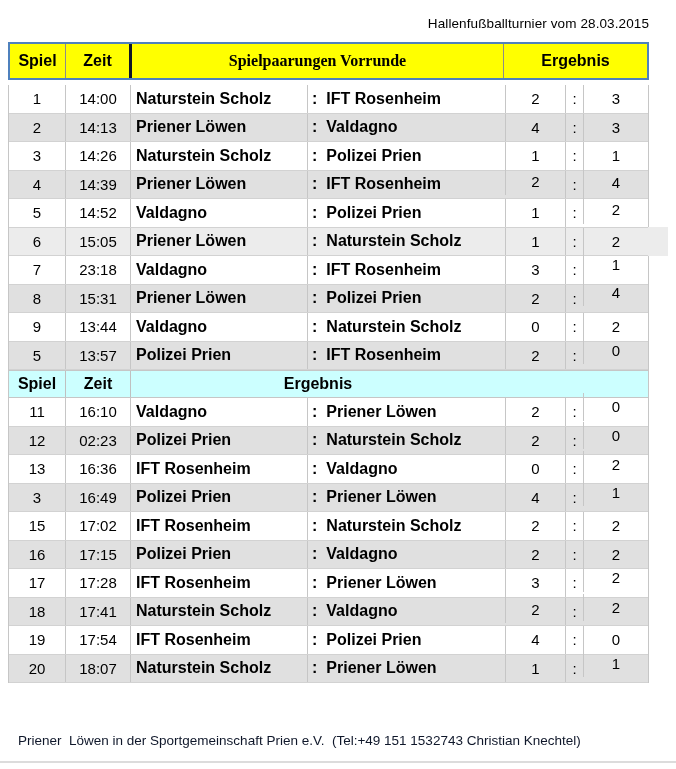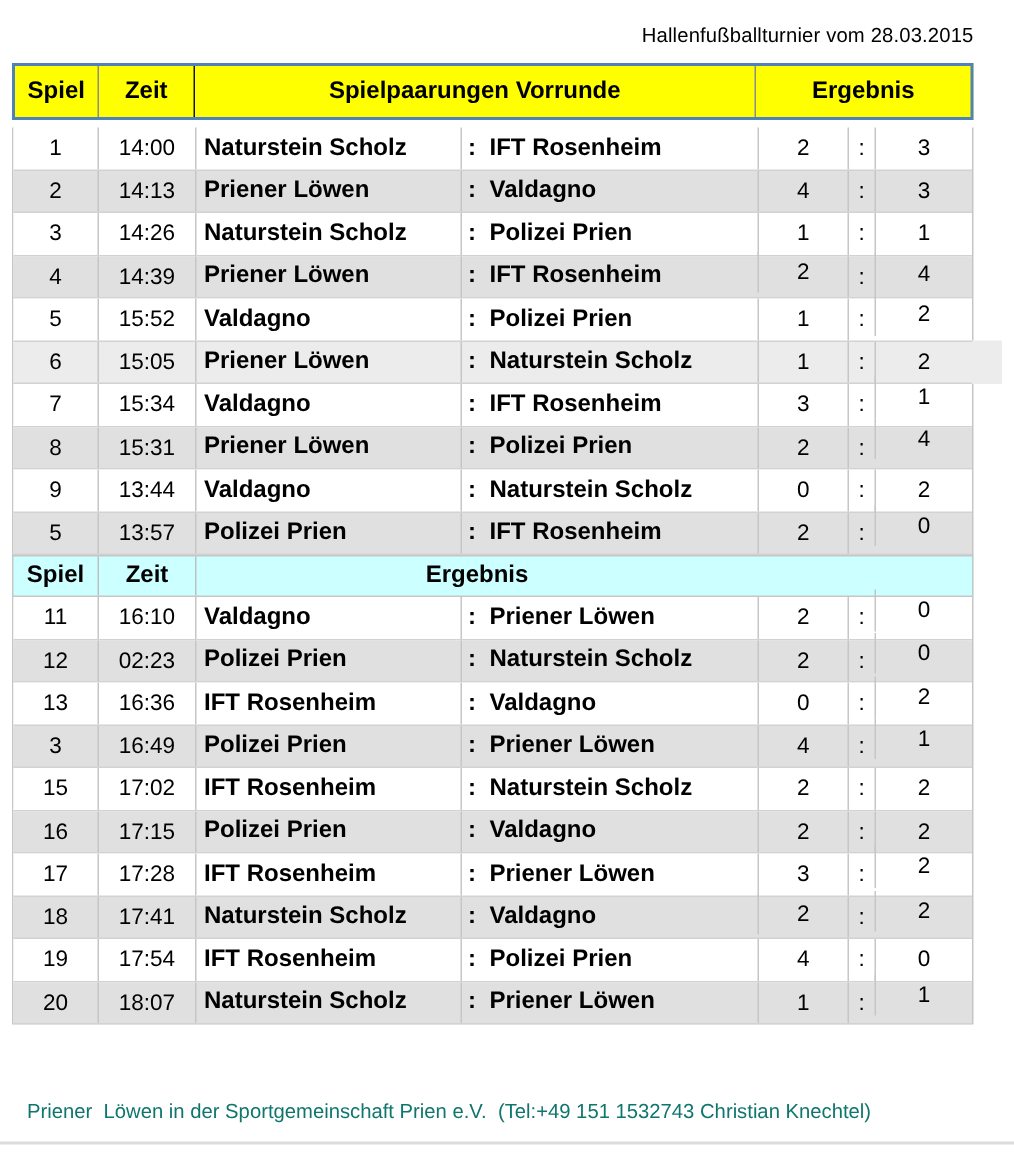--- a/index.html
+++ b/index.html
@@ -18,21 +18,21 @@
   }
   .table{position:absolute; top:42px; left:8px; width:641px;}
 
   
   .head-vorrunde{
     height:38px; background:var(--yellow); border:2px solid var(--blue);
     display:grid; grid-template-columns:55px 64px 374px 1fr; align-items:center;
   }
   .head-vorrunde .hc{font-weight:bold; font-size:16px; text-align:center; line-height:34px; height:34px;}
   .head-vorrunde .hc + .hc{border-left:1px solid #8c8c8c;}
-  .head-vorrunde .hc:nth-child(3){border-left:1px solid #0f172a;}
+  .head-vorrunde .hc:nth-child(3){border-left:3px solid #0f172a;font-family:Liberation Serif, serif;}
 
   .gap{height:5px;}
 
   
   .rows{border-left:1px solid var(--grid); border-right:1px solid var(--grid);}
   .row{
     height:28.5px; display:grid;
     grid-template-columns:56px 65px 177px 198px 60px 18px 1fr;
     border-bottom:1px solid var(--rowline); background:#fff; position:relative;
   }
@@ -68,21 +68,21 @@
   [data-section="1"] .row:nth-child(2) [data-cell="sa"]{position:relative; top:-5px;}
   [data-section="1"] .row:nth-child(3) [data-cell="sa"]{position:relative; top:-4px;}
   [data-section="1"] .row:nth-child(4) [data-cell="sa"]{position:relative; top:-5px;}
   [data-section="1"] .row:nth-child(7) [data-cell="sa"]{position:relative; top:-5px;}
   [data-section="1"] .row:nth-child(8) [data-cell="sh"]{position:relative; top:-2px;}
   [data-section="1"] .row:nth-child(8) [data-cell="sa"]{position:relative; top:-4px;}
   [data-section="1"] .row:nth-child(10) [data-cell="sa"]{position:relative; top:-5px;}
 
   .footer{
     position:absolute; top:733px; left:18px; width:650px;
-    font-size:13.5px; white-space:pre; color:#0f766e;
+    font-size:13.5px; white-space:pre; color:#0f172a;
   }
   .bottom-rule{
     position:absolute; top:761px; left:0; width:676px; height:2px; background:#dcdcdc;
   }
 </style>
 </head>
 <body>
 
 <div class="title">Hallenfußballturnier vom 28.03.2015</div>
 
@@ -141,21 +141,21 @@
     <div class="cell c-pair">
       <span class="colon" data-cell="colon1">:</span>
       <span class="away" data-cell="away">IFT Rosenheim</span>
     </div>
     <div class="cell c-s1" data-cell="sh">2</div>
     <div class="cell c-sc" data-cell="colon2">:</div>
     <div class="cell c-s2" data-cell="sa">4</div>
   </div>
       <div class="row">
     <div class="cell c-nr" data-cell="nr">5</div>
-    <div class="cell c-time" data-cell="time">15:52</div>
+    <div class="cell c-time" data-cell="time">14:52</div>
     <div class="cell c-home" data-cell="home">Valdagno</div>
     <div class="cell c-pair">
       <span class="colon" data-cell="colon1">:</span>
       <span class="away" data-cell="away">Polizei Prien</span>
     </div>
     <div class="cell c-s1" data-cell="sh">1</div>
     <div class="cell c-sc" data-cell="colon2">:</div>
     <div class="cell c-s2" data-cell="sa">2</div>
   </div>
       <div class="row alt overflow-band">
@@ -165,21 +165,21 @@
     <div class="cell c-pair">
       <span class="colon" data-cell="colon1">:</span>
       <span class="away" data-cell="away">Naturstein Scholz</span>
     </div>
     <div class="cell c-s1" data-cell="sh">1</div>
     <div class="cell c-sc" data-cell="colon2">:</div>
     <div class="cell c-s2" data-cell="sa">2</div>
   </div>
       <div class="row">
     <div class="cell c-nr" data-cell="nr">7</div>
-    <div class="cell c-time" data-cell="time">15:34</div>
+    <div class="cell c-time" data-cell="time">23:18</div>
     <div class="cell c-home" data-cell="home">Valdagno</div>
     <div class="cell c-pair">
       <span class="colon" data-cell="colon1">:</span>
       <span class="away" data-cell="away">IFT Rosenheim</span>
     </div>
     <div class="cell c-s1" data-cell="sh">3</div>
     <div class="cell c-sc" data-cell="colon2">:</div>
     <div class="cell c-s2" data-cell="sa">1</div>
   </div>
       <div class="row alt">

